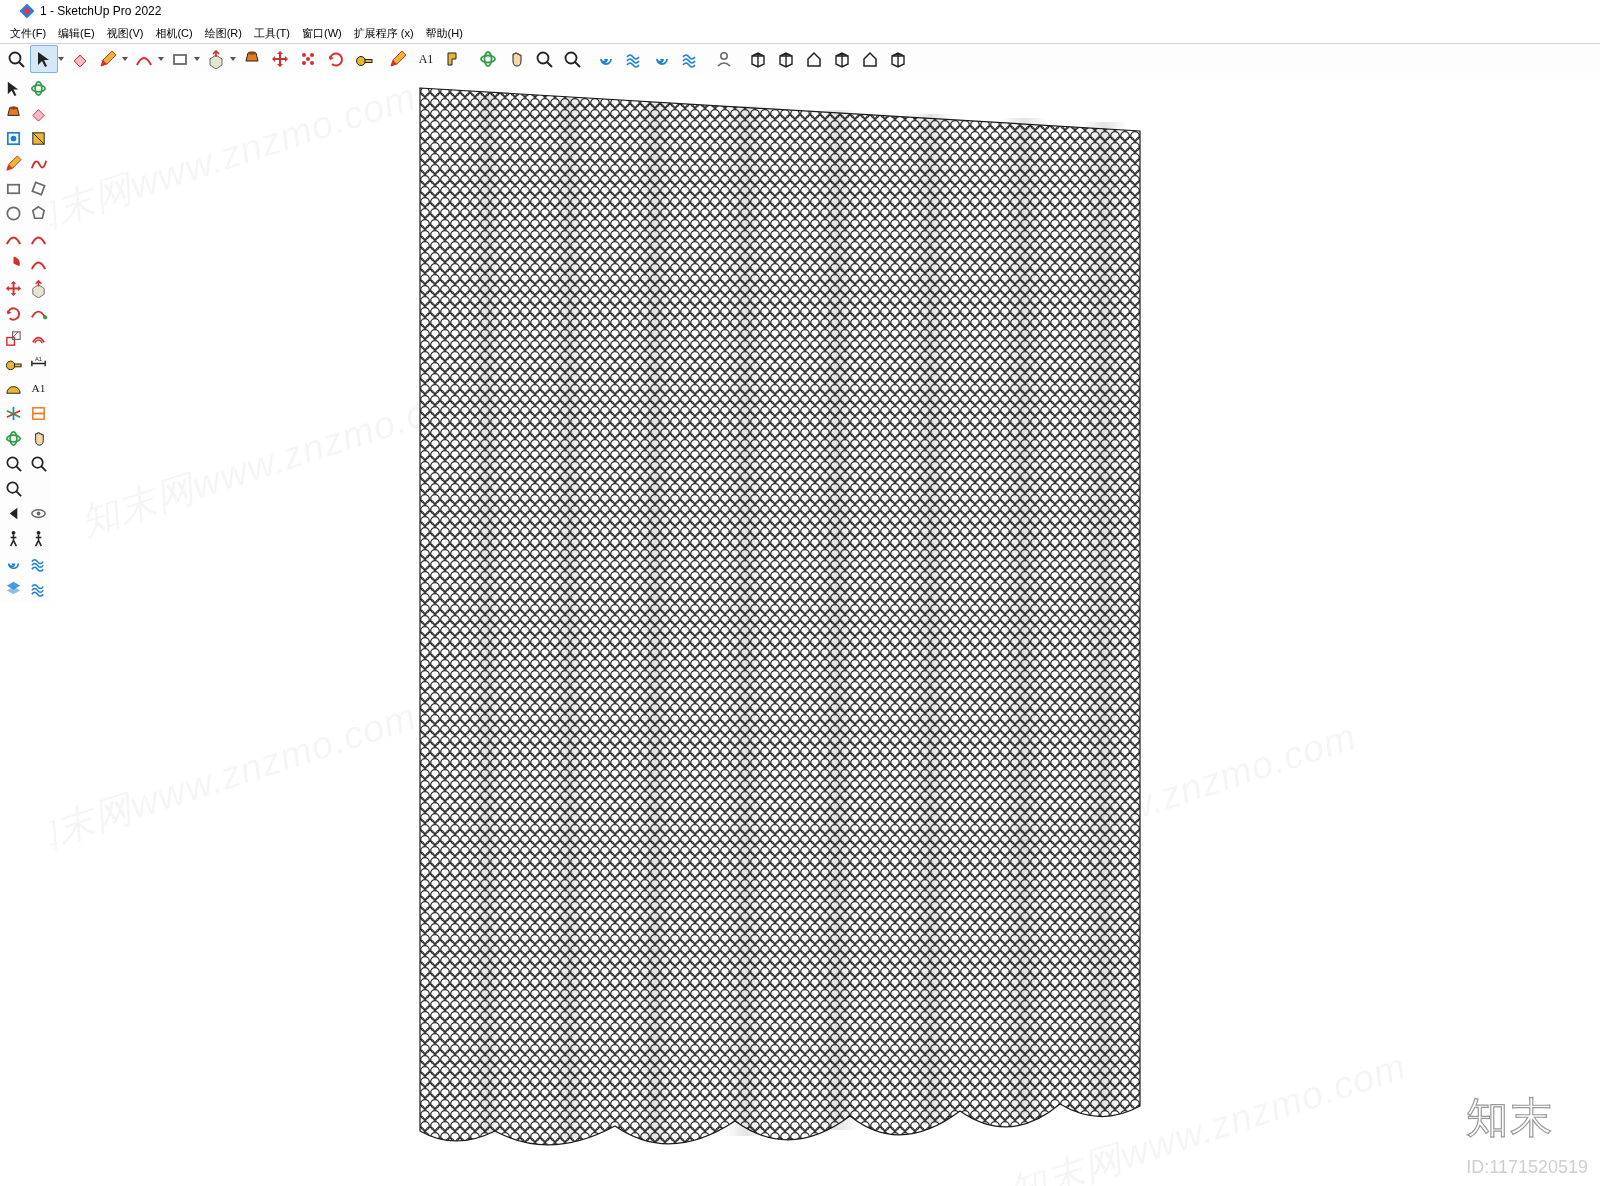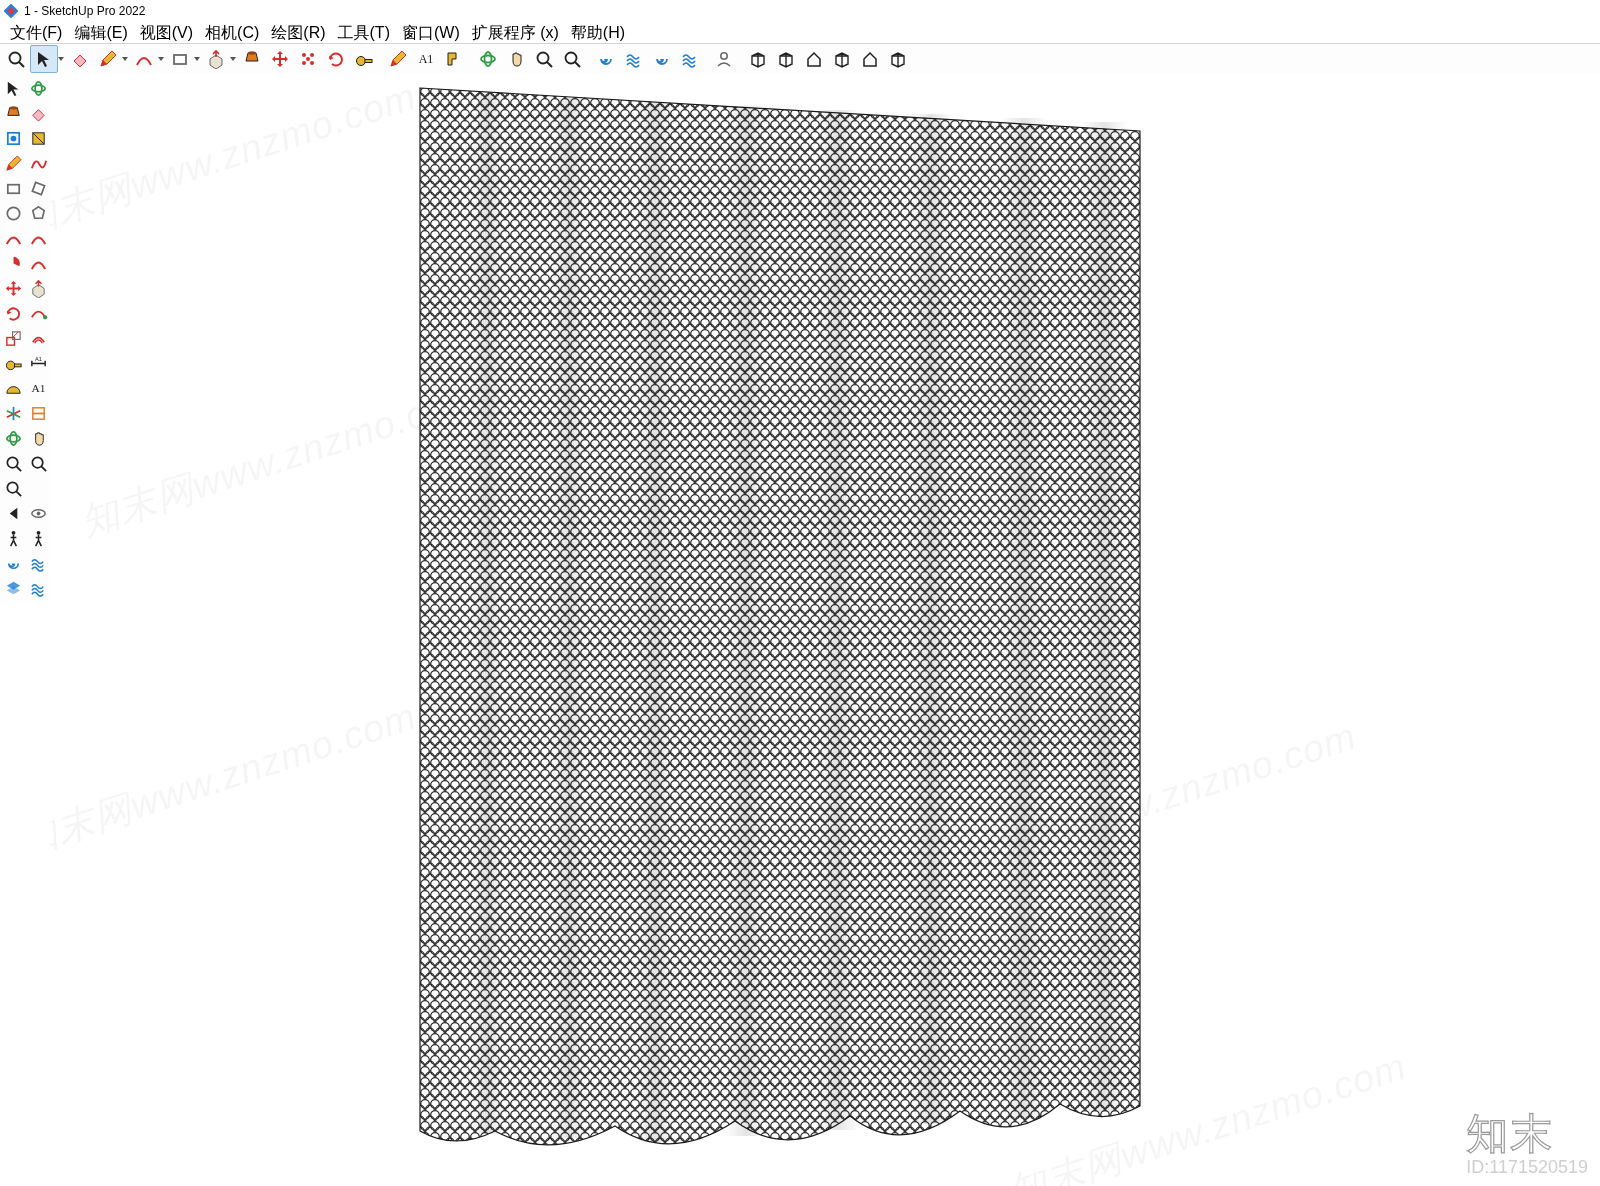--- a/index.html
+++ b/index.html
@@ -1,26 +1,26 @@
 <!DOCTYPE html>
 <html><head>
 <meta charset="utf-8">
 <style>
   html,body{margin:0;padding:0;width:1600px;height:1186px;background:#fff;
     font-family:"Microsoft YaHei","SimSun",Arial,sans-serif;font-size:12px;
     color:#000;overflow:hidden;}
   
   .titlebar{height:22px;background:#fff;display:flex;align-items:center;
-    padding:0 4px;border-bottom:1px solid transparent;}
+    padding:0 20px;border-bottom:1px solid transparent;}
   .titlebar .logo{width:14px;height:14px;margin-right:6px;display:inline-block;}
   .titlebar .title{font-size:12px;color:#000;}
   
   .menubar{height:20px;background:#fff;display:flex;align-items:center;
     padding:0 4px;border-bottom:1px solid #d4d4d4;}
-  .menubar .menu-item{padding:1px 6px;font-size:16px;color:#000;
+  .menubar .menu-item{padding:1px 6px;font-size:11px;color:#000;
     cursor:default;}
   
   .toolbar-top{height:30px;background:#fdfdfd;display:flex;align-items:center;
     padding:0 2px;border-bottom:1px solid #b8b8b8;gap:0;}
   .tbtn{width:26px;height:26px;display:flex;align-items:center;justify-content:center;
     border:1px solid transparent;border-radius:2px;cursor:pointer;position:relative;}
   .tbtn svg{width:20px;height:20px;}
   .tbtn.active{background:#d6e8f8;border-color:#7bb0df;}
   .dropdown-caret{width:10px;height:26px;display:flex;align-items:center;
     justify-content:center;cursor:pointer;margin-left:-2px;}
@@ -39,21 +39,21 @@
   .mesh{position:absolute;left:350px;top:2px;width:760px;height:1090px;}
   
   .wm{position:absolute;color:rgba(0,0,0,0.04);font-size:38px;
     font-style:italic;transform:rotate(-18deg);pointer-events:none;
     font-family:Arial,sans-serif;letter-spacing:1px;}
   .corner-wm{position:absolute;right:12px;bottom:8px;text-align:left;
     pointer-events:none;}
   .corner-wm .zh{font-size:42px;color:#fff;
     -webkit-text-stroke:1.2px #9a9a9a;font-weight:400;letter-spacing:2px;
     font-family:"SimHei","Microsoft YaHei",sans-serif;line-height:1;}
-  .corner-wm .id{font-size:18px;color:#cfcfcf;margin-top:2px;
+  .corner-wm .id{font-size:18px;color:#cfcfcf;margin-top:18px;
     font-family:Arial,sans-serif;}
 </style>
 </head>
 <body>
 
 <div class="titlebar">
   <span class="logo">
     <svg viewBox="0 0 16 16">
         <rect x="2" y="2" width="12" height="12" fill="#2b7de0" transform="rotate(45 8 8)"></rect>
         <rect x="5" y="5" width="6" height="6" fill="#de3b3b" transform="rotate(45 8 8)"></rect>

